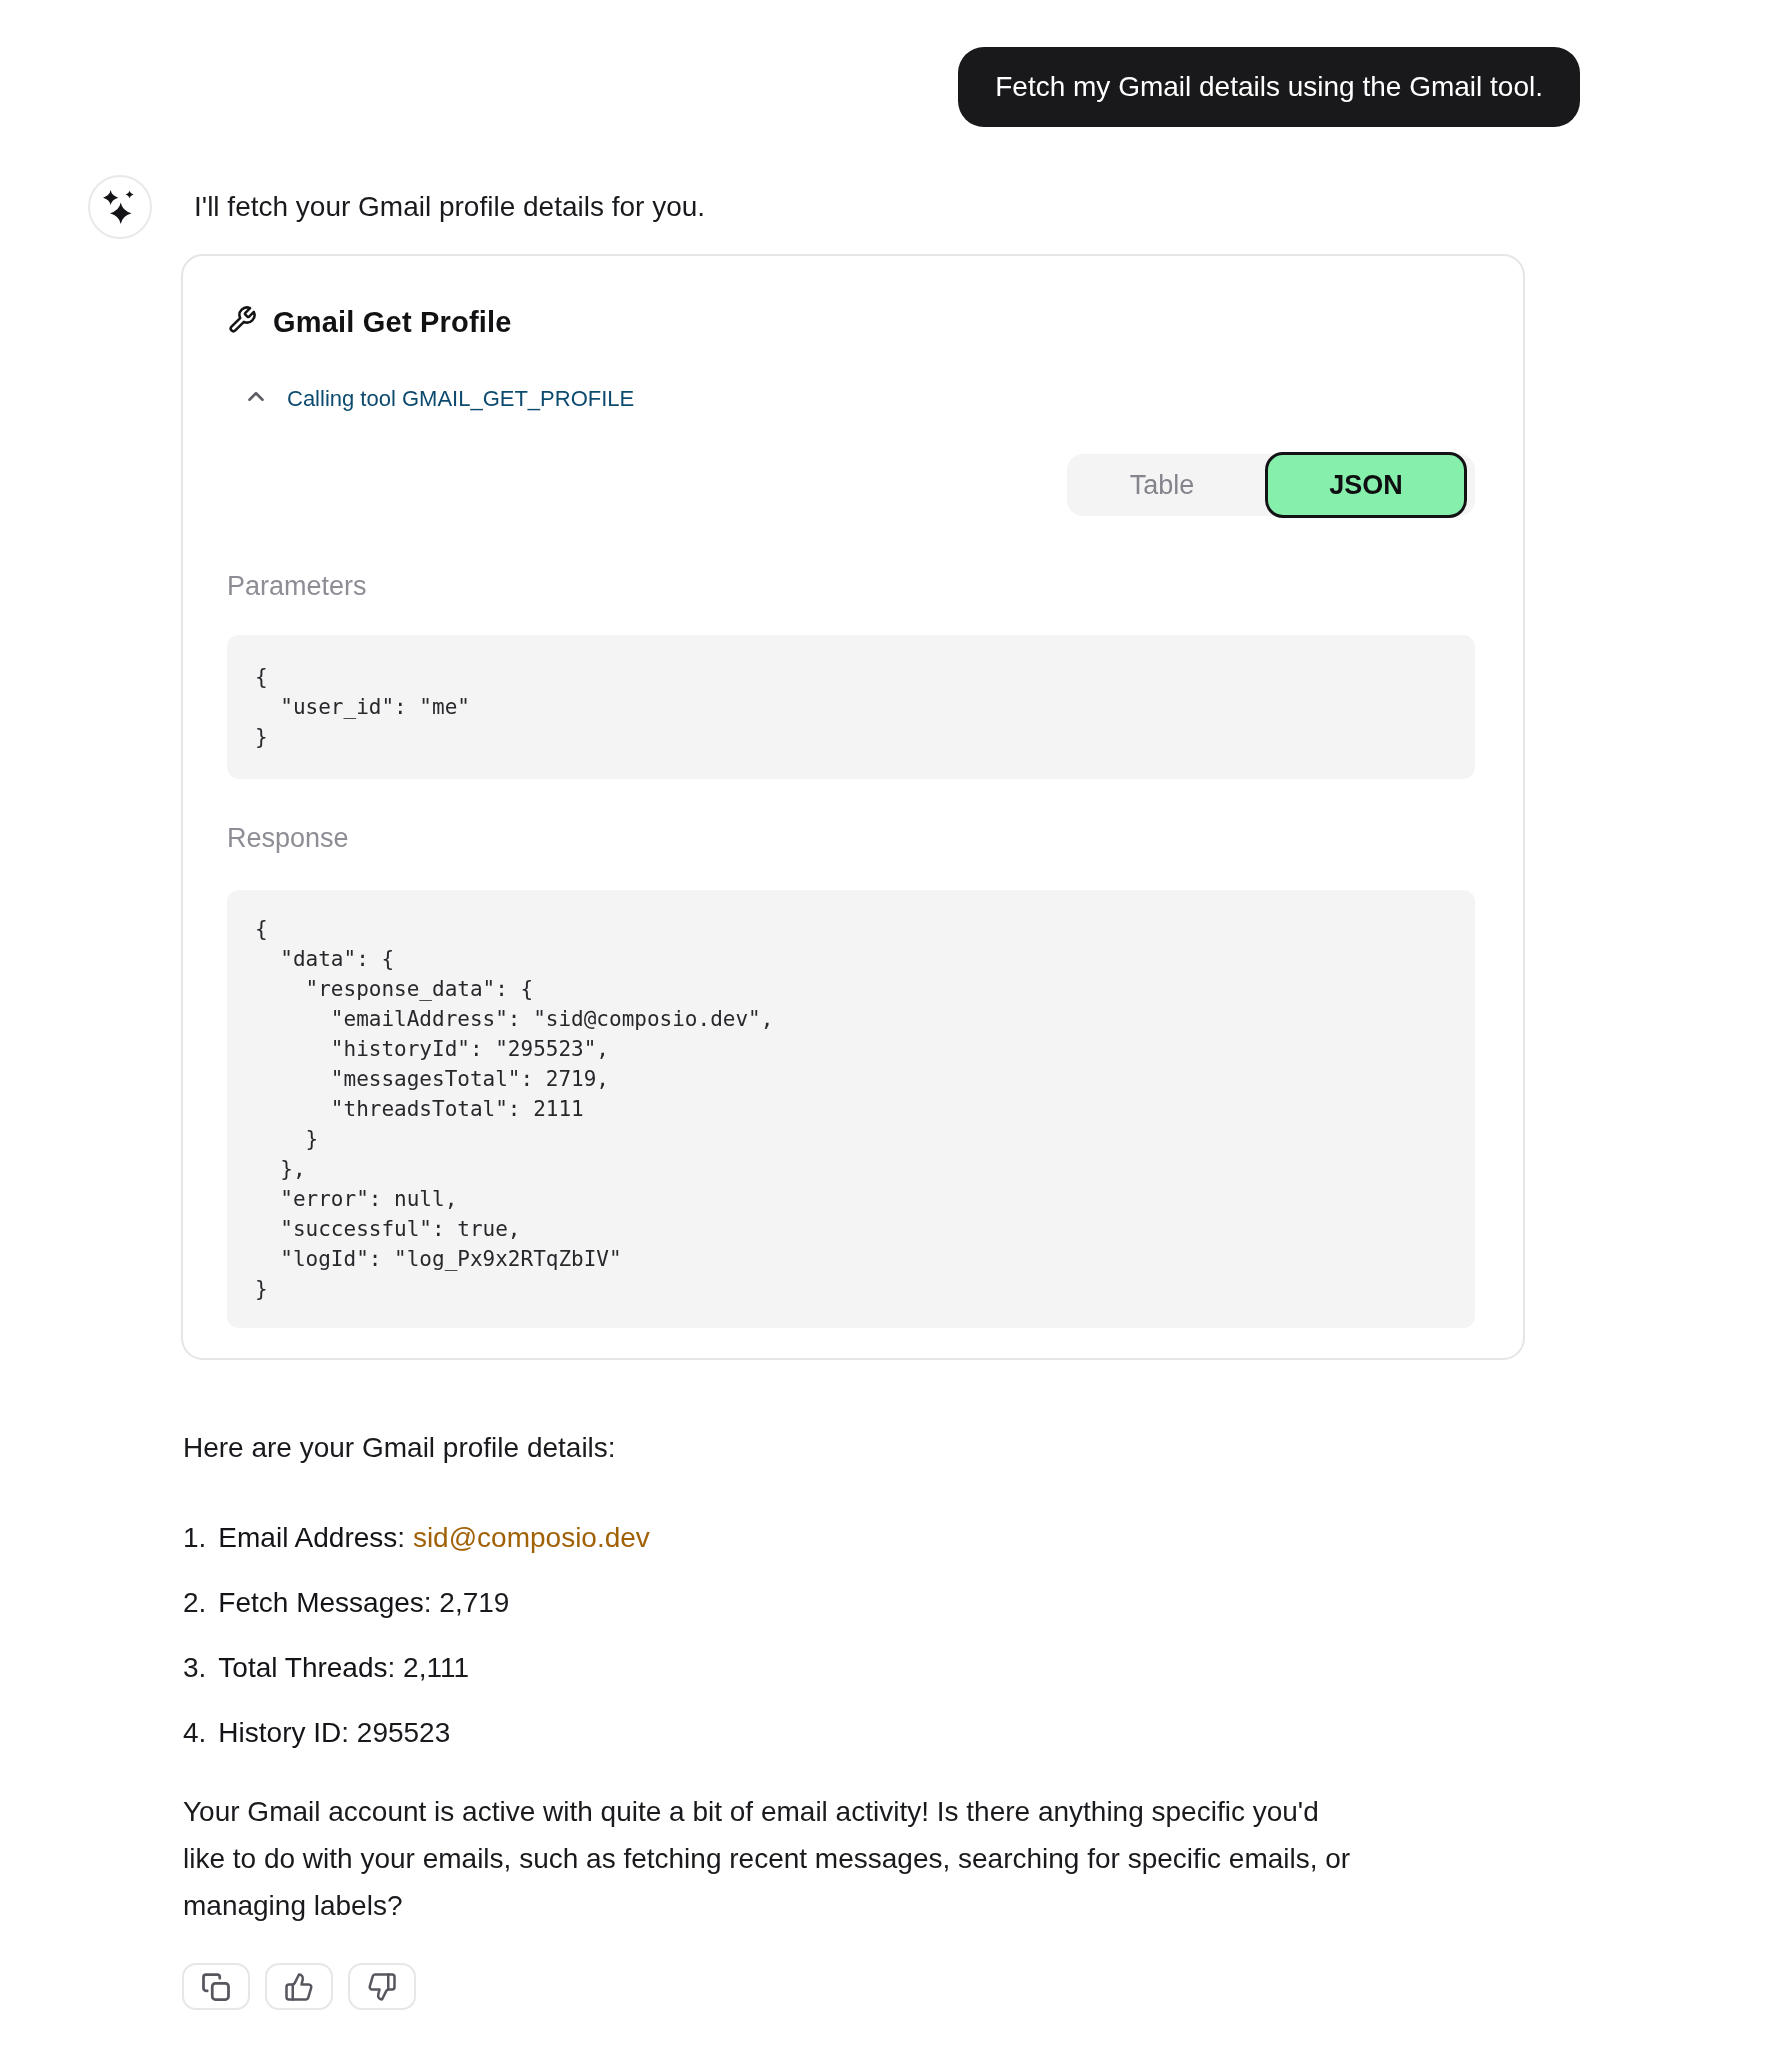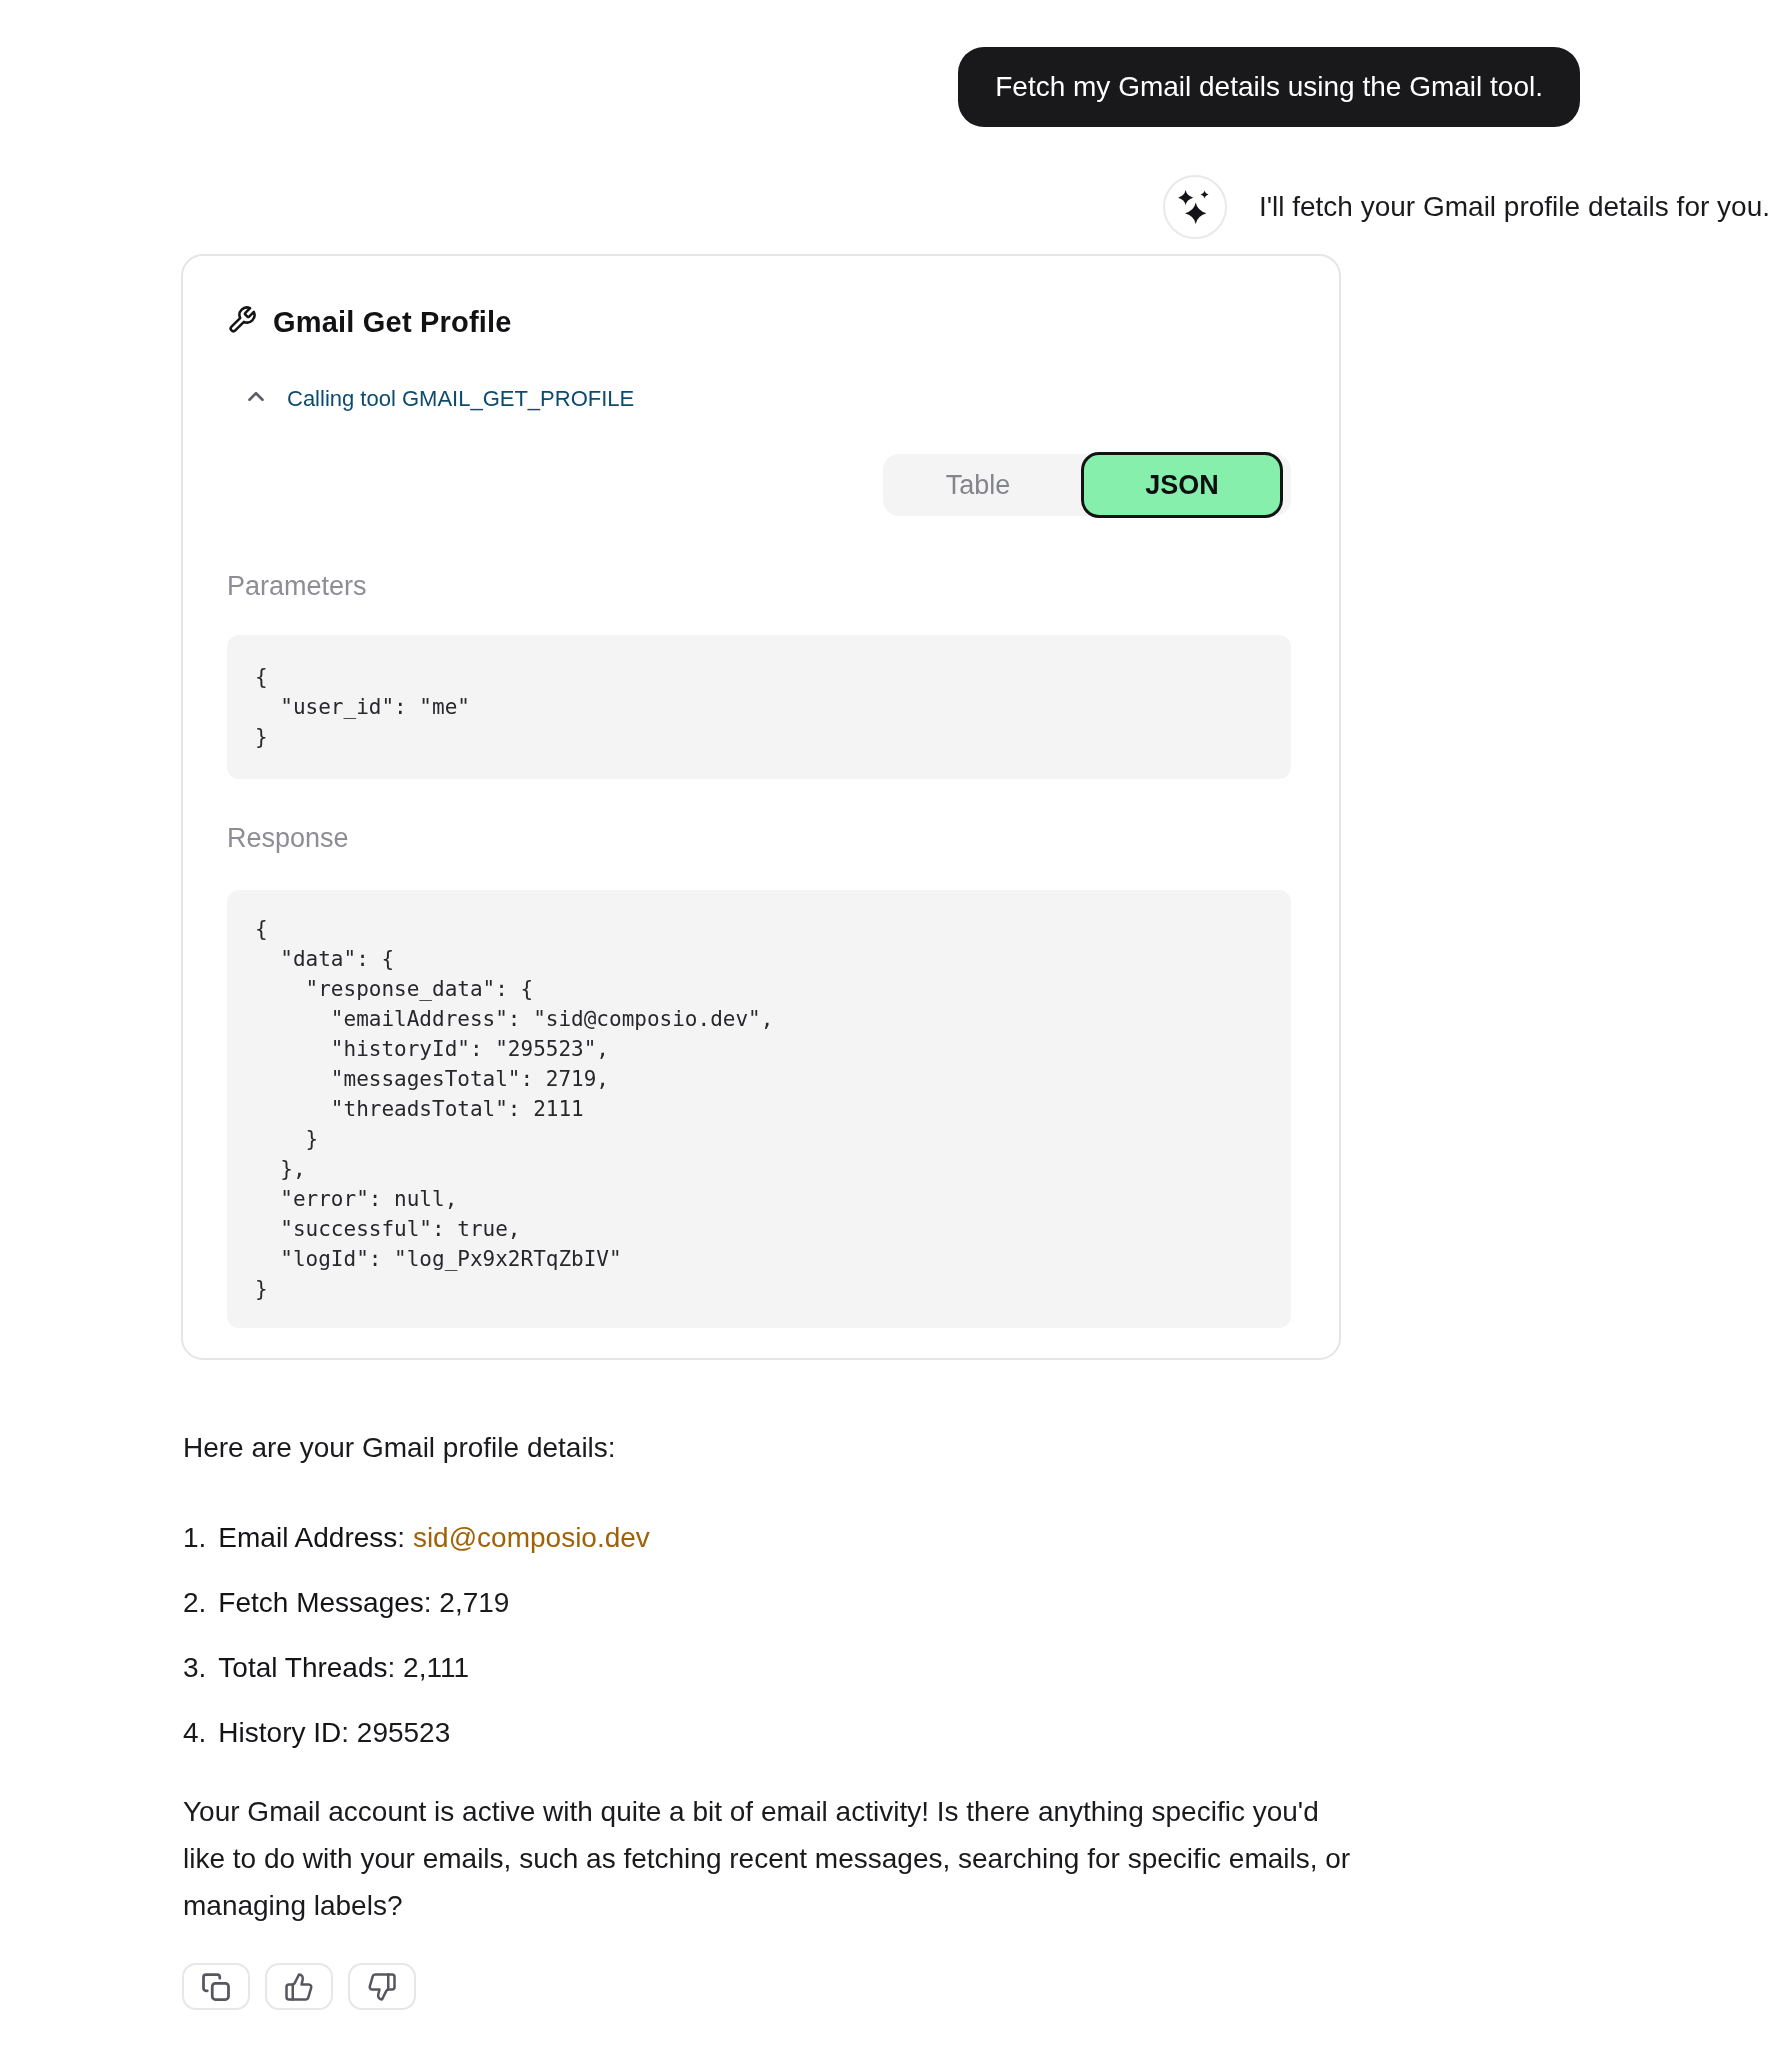--- a/index.html
+++ b/index.html
@@ -8,29 +8,29 @@
     position:relative; width:1770px; height:2048px; background:#ffffff;
     font-family:"Liberation Sans", sans-serif; color:#1a1a1e; overflow:hidden;
   }
   
   .user-row { display:flex; justify-content:flex-end; padding-right:190px; padding-top:47px;margin-left:8px; }
   .user-bubble {
     background:#19191c; color:#ffffff; font-size:28px; line-height:34px;
     padding:23px 37px; border-radius:26px; max-width:1100px;
   }
   
-  .intro-row { display:flex; align-items:center; gap:32px; margin:48px 0 0 88px; height:64px;justify-content:flex-end; }
+  .intro-row { display:flex; align-items:center; gap:42px; margin:48px 0 0 88px; height:64px; }
   .avatar {
     width:64px; height:64px; border-radius:50%; background:#ffffff;
     border:2px solid #e9e9eb; display:flex; align-items:center; justify-content:center; flex:0 0 auto;
   }
   .intro-text { font-size:28px; line-height:36px; color:#1a1a1e; }
   
   .card {
-    margin:15px 0 0 181px; width:1160px;
+    margin:15px 0 0 181px; width:1344px;
     border:2px solid #e5e5e7; border-radius:22px; background:#ffffff;
     padding:48px 48px 30px 44px;
   }
   .card-title-row { display:flex; align-items:center; gap:16px; height:36px; }
   .card-title { font-size:29px; font-weight:700; color:#121215; letter-spacing:0.2px; }
   .status-row { display:flex; align-items:center; gap:18px; margin-top:44px; height:30px; padding-left:16px; cursor:pointer; }
   .status-text { font-size:22px; color:#0c4a6e; }
   .toggle-row { display:flex; justify-content:flex-end; margin-top:38px; height:66px; align-items:center; }
   .toggle-group {
     display:flex; align-items:center; background:#f4f4f5; border-radius:16px; height:62px;

